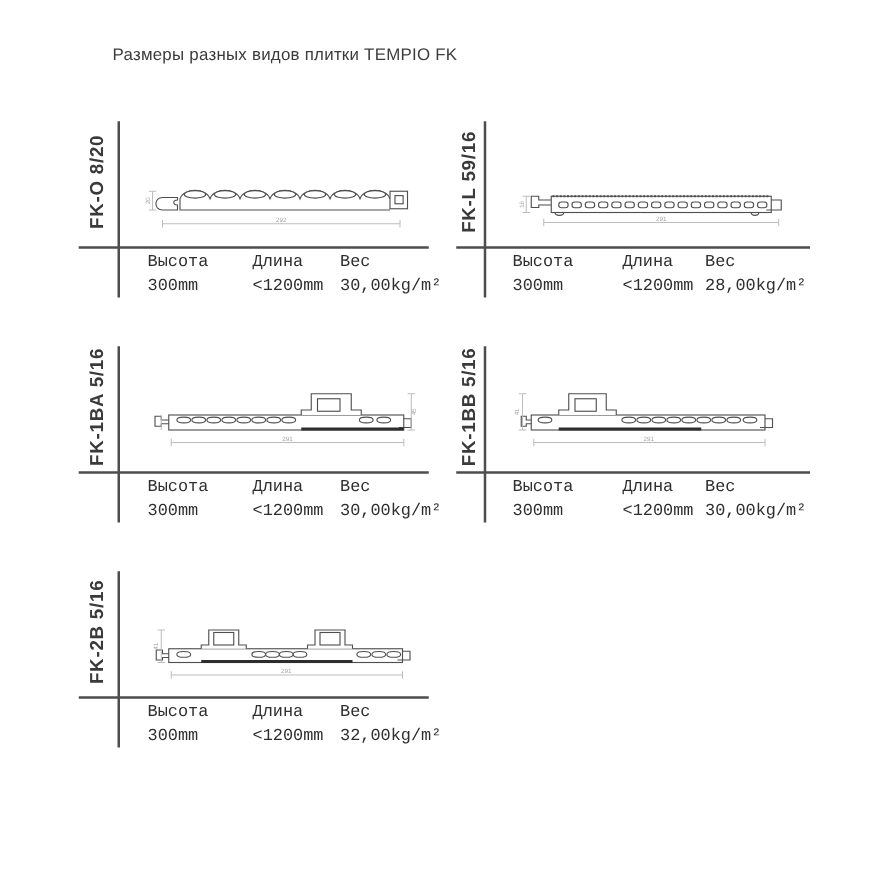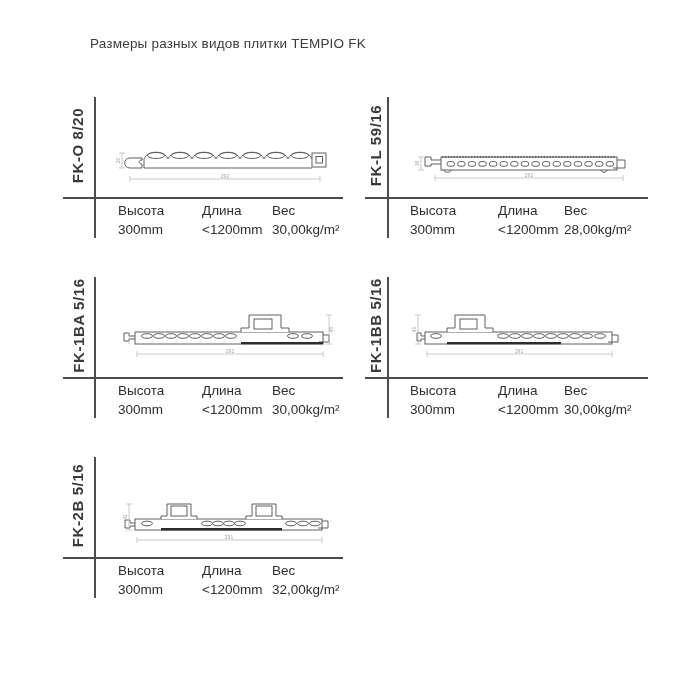--- a/index.html
+++ b/index.html
@@ -14,21 +14,21 @@
   .panel.right .vline{left:22px;}
   .plabel{position:absolute;top:0;height:104px;display:flex;align-items:center;justify-content:center;}
   .panel.left  .plabel{left:0;width:30px;}
   .panel.right .plabel{left:0;width:21px;}
   .plabel span{transform:rotate(-90deg);white-space:nowrap;font-size:15px;font-weight:600;
                color:#3a3a3a;letter-spacing:.6px;}
   .hrule{position:absolute;left:0;top:104px;width:100%;height:1.6px;background:#4d4d4d;}
   .trow{position:absolute;left:0;width:100%;font-size:13.5px;color:#2e2e2e;}
   .thead{top:110px;}
   .tvals{top:129px;}
-  .trow span{position:absolute;white-space:nowrap;}
+  .trow span{position:absolute;white-space:nowrap;font-family:Liberation Mono, monospace;}
   .panel.left  .c1{left:55px;}  .panel.left  .c2{left:139px;} .panel.left  .c3{left:209px;}
   .panel.right .c1{left:45px;}  .panel.right .c2{left:133px;} .panel.right .c3{left:199px;}
   .drawing{position:absolute;}
   svg text{font-family:"Liberation Sans",sans-serif;}
 </style>
 </head>
 <body>
 
 <div id="page">
 

